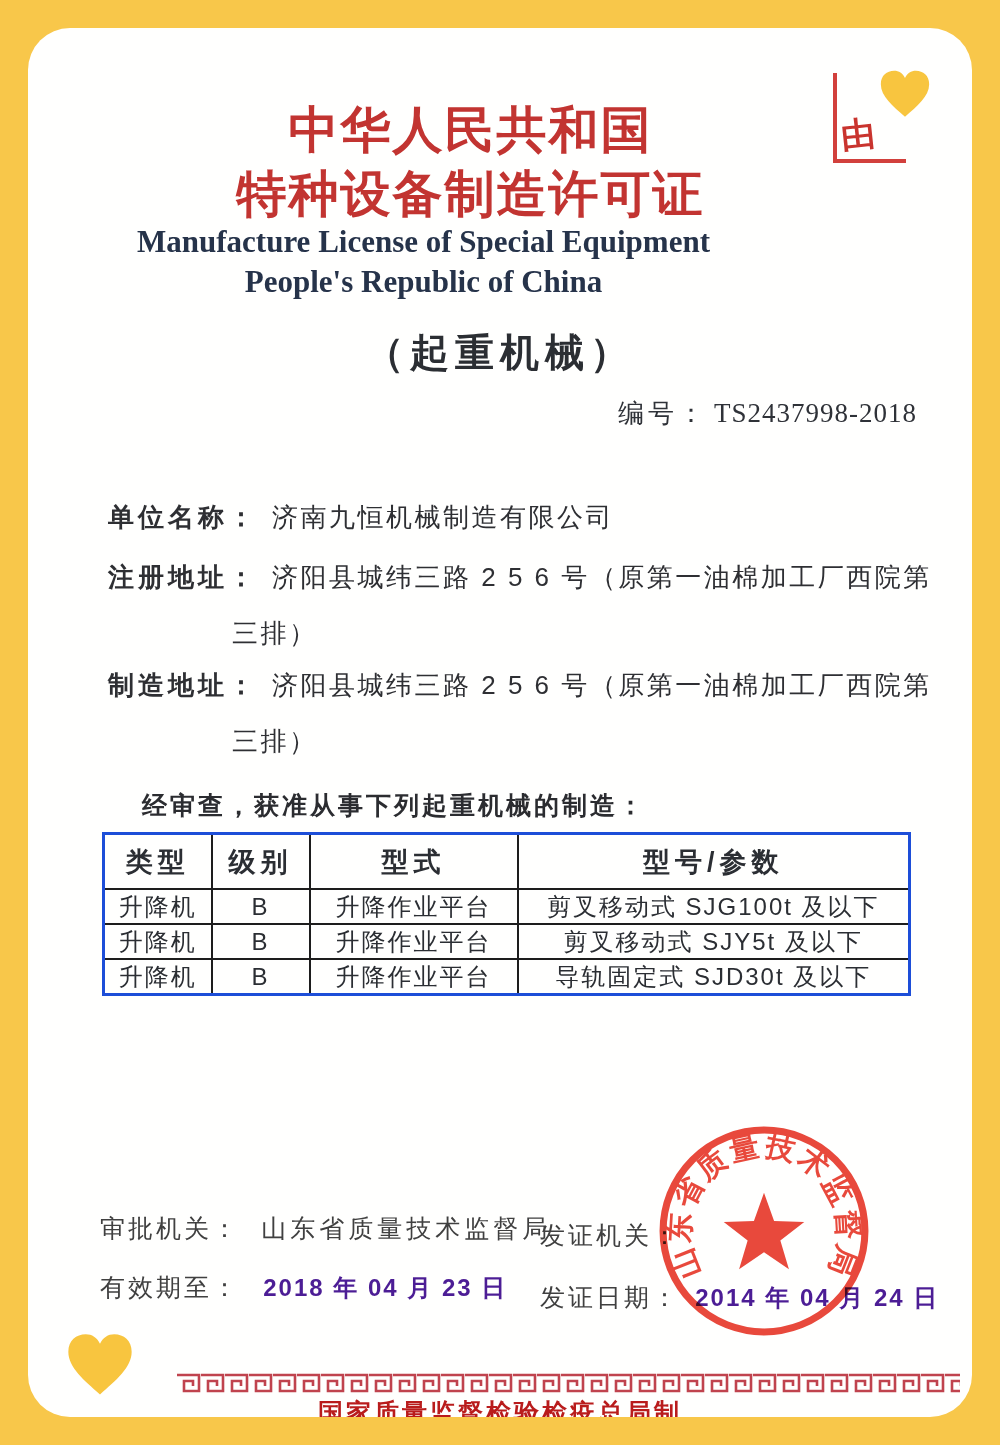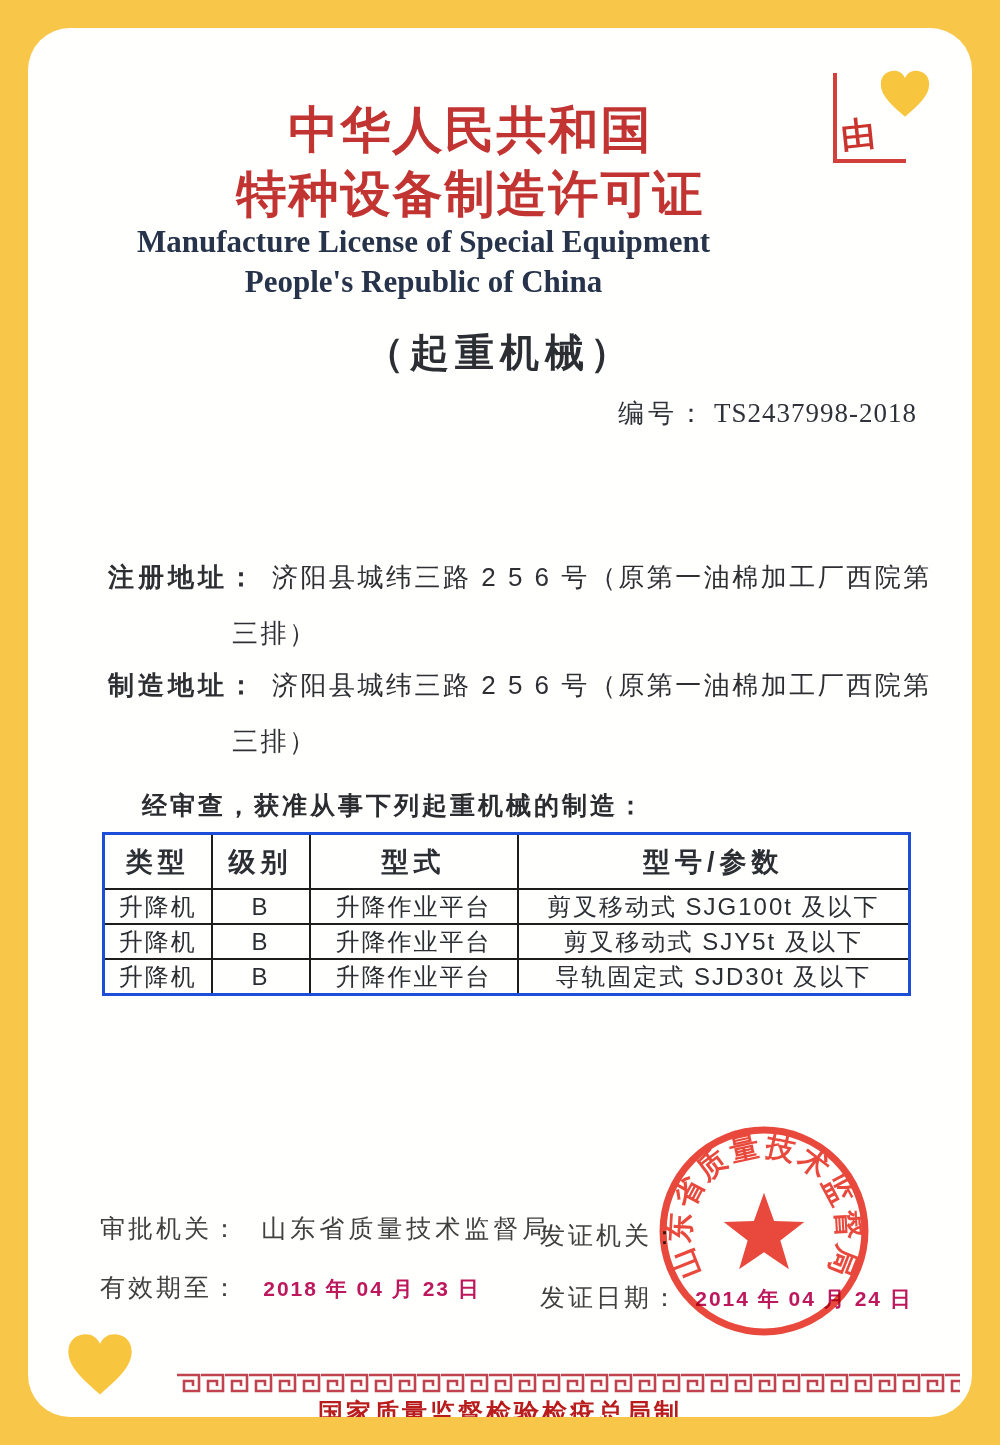--- a/index.html
+++ b/index.html
@@ -27,21 +27,21 @@
   table.lic{position:absolute;left:102px;top:832px;width:806px;border-collapse:collapse;
             table-layout:fixed;background:transparent;}
   table.lic th,table.lic td{border:2px solid #1d1d1d;text-align:center;color:#2b2e33;
             padding:0;overflow:hidden;white-space:nowrap;}
   table.lic{border:3px solid #1d4ed8;}
   table.lic th{height:53px;font-size:27px;font-weight:600;letter-spacing:5px;}
   table.lic td{height:33px;font-size:24px;letter-spacing:2px;}
   .c1{width:108px;}.c2{width:98px;}.c3{width:208px;}.c4{width:392px;}
   
   .flab2{font-weight:400;letter-spacing:3px;color:#404040;font-size:25px;}
-  .fdate{font-size:21px;color:#be185d;letter-spacing:2px;font-weight:600;}
+  .fdate{font-size:24px;color:#4c1d95;letter-spacing:2px;font-weight:600;}
   
   .seal{mix-blend-mode:multiply;opacity:0.92;}
   
   .cm-v{left:833px;top:73px;width:4px;height:90px;background:#d2403c;}
   .cm-h{left:833px;top:159px;width:73px;height:4px;background:#d2403c;}
   .cm-char{left:841px;top:112px;font-size:34px;color:#c9342e;font-weight:bold;
            transform:rotate(-6deg);}
   
   .bottom-note{left:0;top:1396px;width:1000px;height:21px;overflow:hidden;text-align:center;
                font-size:25px;font-weight:600;letter-spacing:3px;color:#b91c1c;}
@@ -67,20 +67,23 @@
   <div class="abs title-cn" style="top:97px;">中华人民共和国</div>
   <div class="abs title-cn" style="top:161px;">特种设备制造许可证</div>
   <div class="abs title-en" style="top:224px;">Manufacture License of Special Equipment</div>
   <div class="abs title-en" style="top:264px;">People's Republic of China</div>
   <div class="abs category" style="top:326px;">（起重机械）</div>
 
   <div class="abs serial">
     <span class="lab">编号：</span><span class="val">TS2437998-2018</span>
   </div>
 
+  <div class="abs fieldrow" style="left:108px;top:500px;">
+    <span class="flab">单位名称：</span><span class="fval">济南九恒机械制造有限公司</span>
+  </div>
   <div class="abs fieldrow" style="left:108px;top:560px;">
     <span class="flab">注册地址：</span><span class="fval">济阳县城纬三路 2 5 6 号（原第一油棉加工厂西院第</span>
   </div>
   <div class="abs fieldrow" style="left:232px;top:616px;">
     <span class="fval">三排）</span>
   </div>
   <div class="abs fieldrow" style="left:108px;top:668px;">
     <span class="flab">制造地址：</span><span class="fval">济阳县城纬三路 2 5 6 号（原第一油棉加工厂西院第</span>
   </div>
   <div class="abs fieldrow" style="left:232px;top:724px;">

